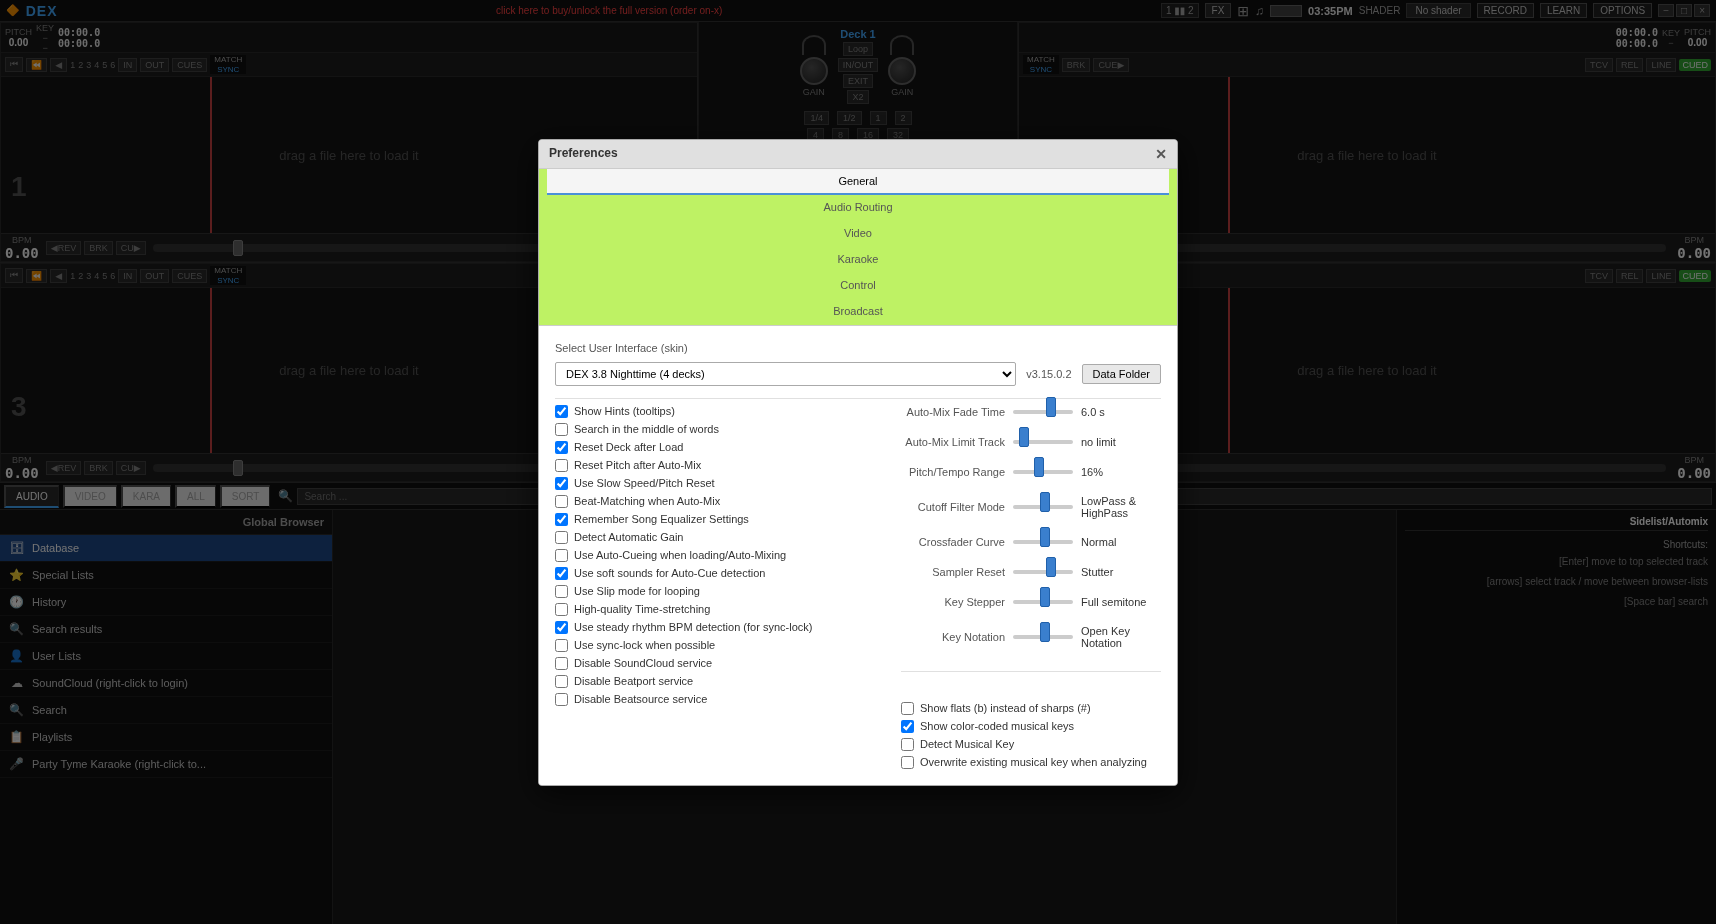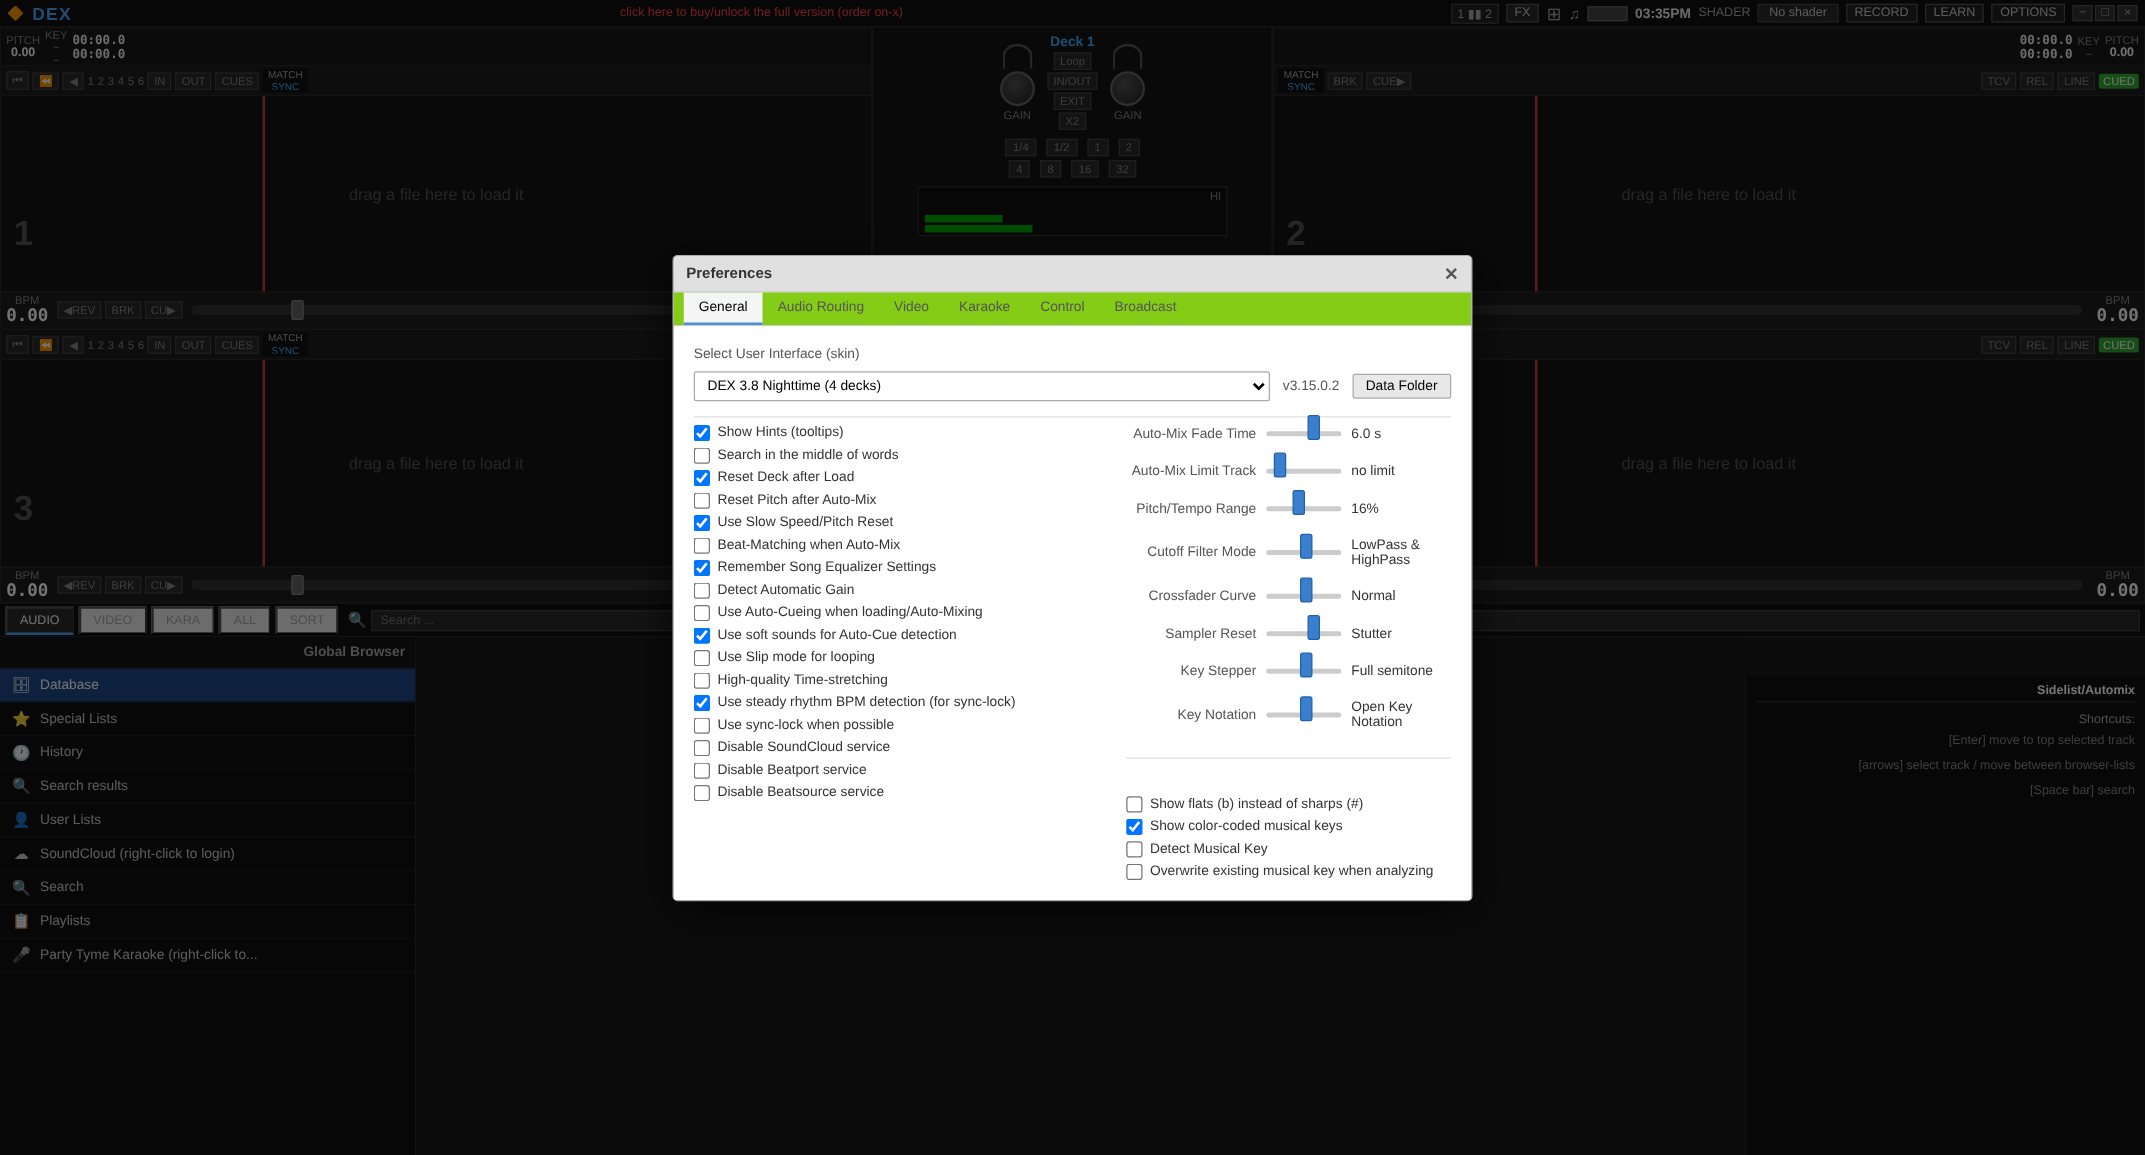--- a/index.html
+++ b/index.html
@@ -354,21 +354,20 @@
 
     
     .right-panel {
       width: 320px;
       background: #111;
       border-left: 1px solid #2a2a2a;
       padding: 6px 8px;
       display: flex;
       flex-direction: column;
       gap: 4px;
-      margin-top: 31px;
     }
     .sidelist-title {
       color: #fff;
       font-size: 10px;
       font-weight: bold;
       border-bottom: 1px solid #333;
       padding-bottom: 3px;
     }
     .shortcuts-title {
       color: #aaa;
@@ -428,23 +427,24 @@
     .modal-close {
       background: none;
       border: none;
       font-size: 14px;
       color: #555;
       cursor: pointer;
       font-weight: bold;
     }
     .modal-tabs {
       display: flex;
-      background: #84cc16;
+      background: #bef264;
       border-bottom: 1px solid #ccc;
       padding: 0 8px;
+      flex-direction: column;
     }
     .modal-tab {
       padding: 6px 12px;
       font-size: 11px;
       color: #555;
       cursor: pointer;
       border-bottom: 2px solid transparent;
       background: none;
       border-top: none;
       border-left: none;

